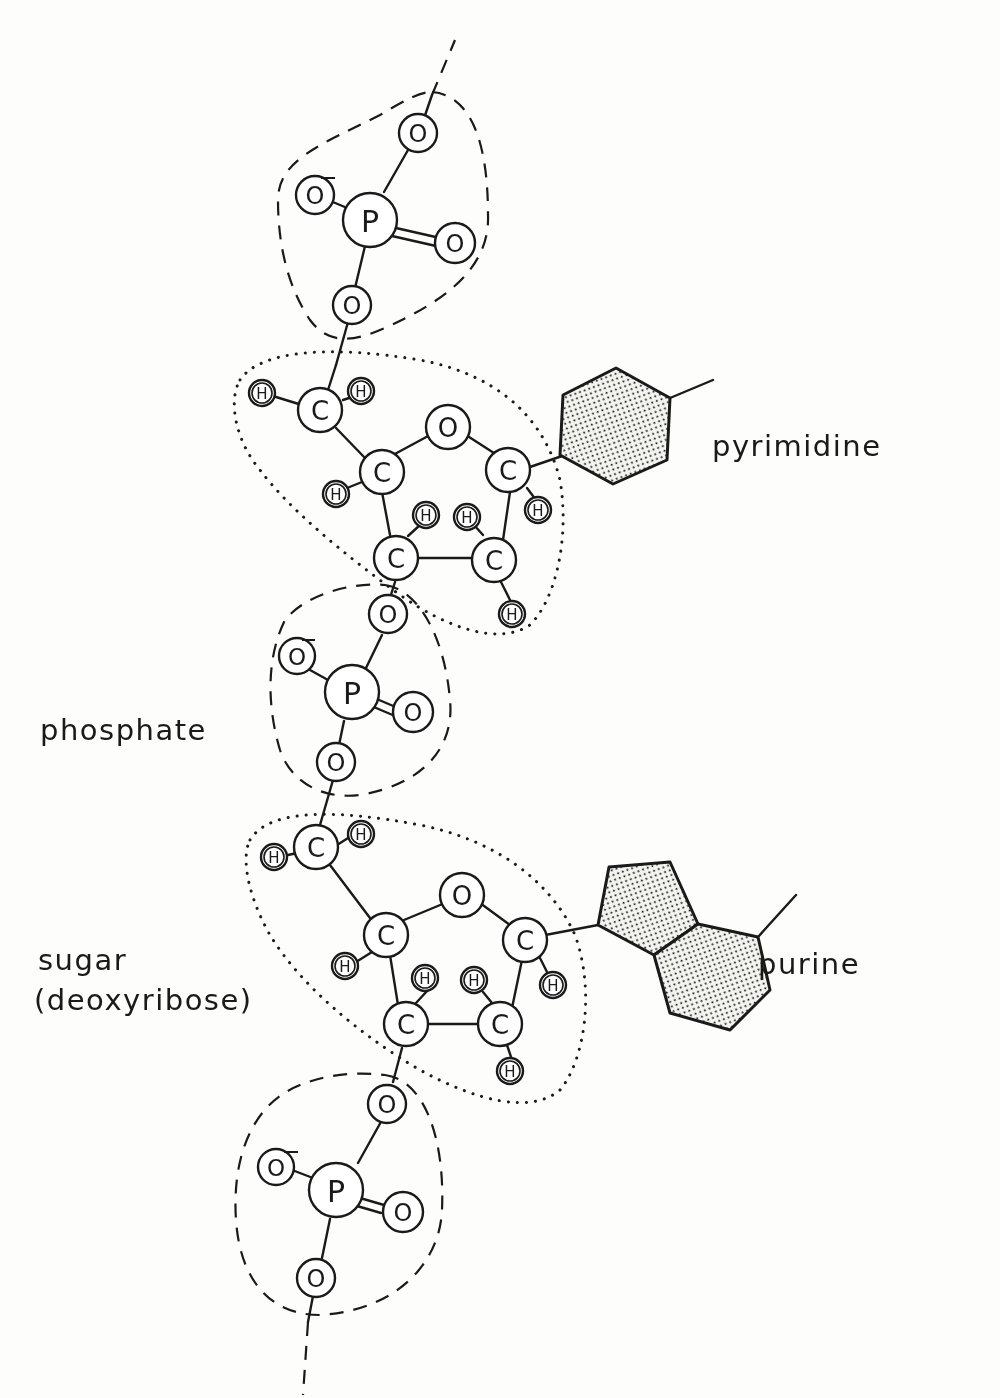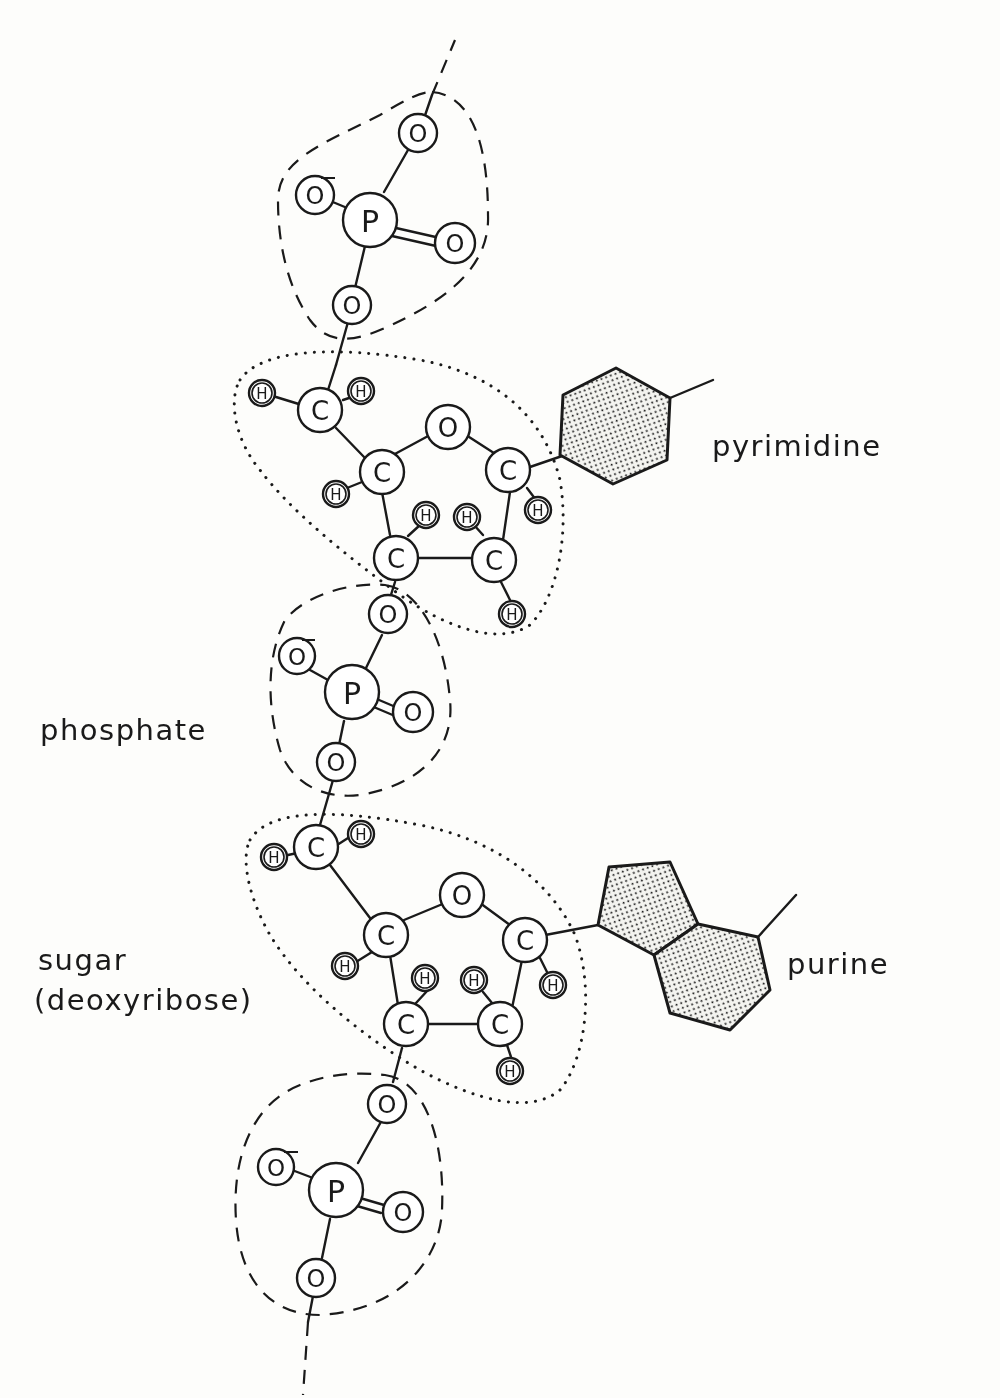--- a/index.html
+++ b/index.html
@@ -330,13 +330,13 @@
       <circle class="atom-outer" cx="316" cy="1278" r="19"></circle>
       <text class="atom-label" x="316" y="1279" font-size="24">O</text>
     </g>
   </g>
 </svg>
 
 <div class="label" style="left:712px; top:426px;">pyrimidine</div>
 <div class="label" style="left:40px; top:664px;margin-top:46px;">phosphate</div>
 <div class="label" style="left:38px; top:932px;margin-top:8px;">sugar</div>
 <div class="label" style="left:34px; top:980px;text-align:right;">(deoxyribose)</div>
-<div class="label" style="left:787px; top:944px;text-align:right;">purine</div>
+<div class="label" style="left:758px; top:944px;text-align:right;">purine</div>
 
 </body></html>

